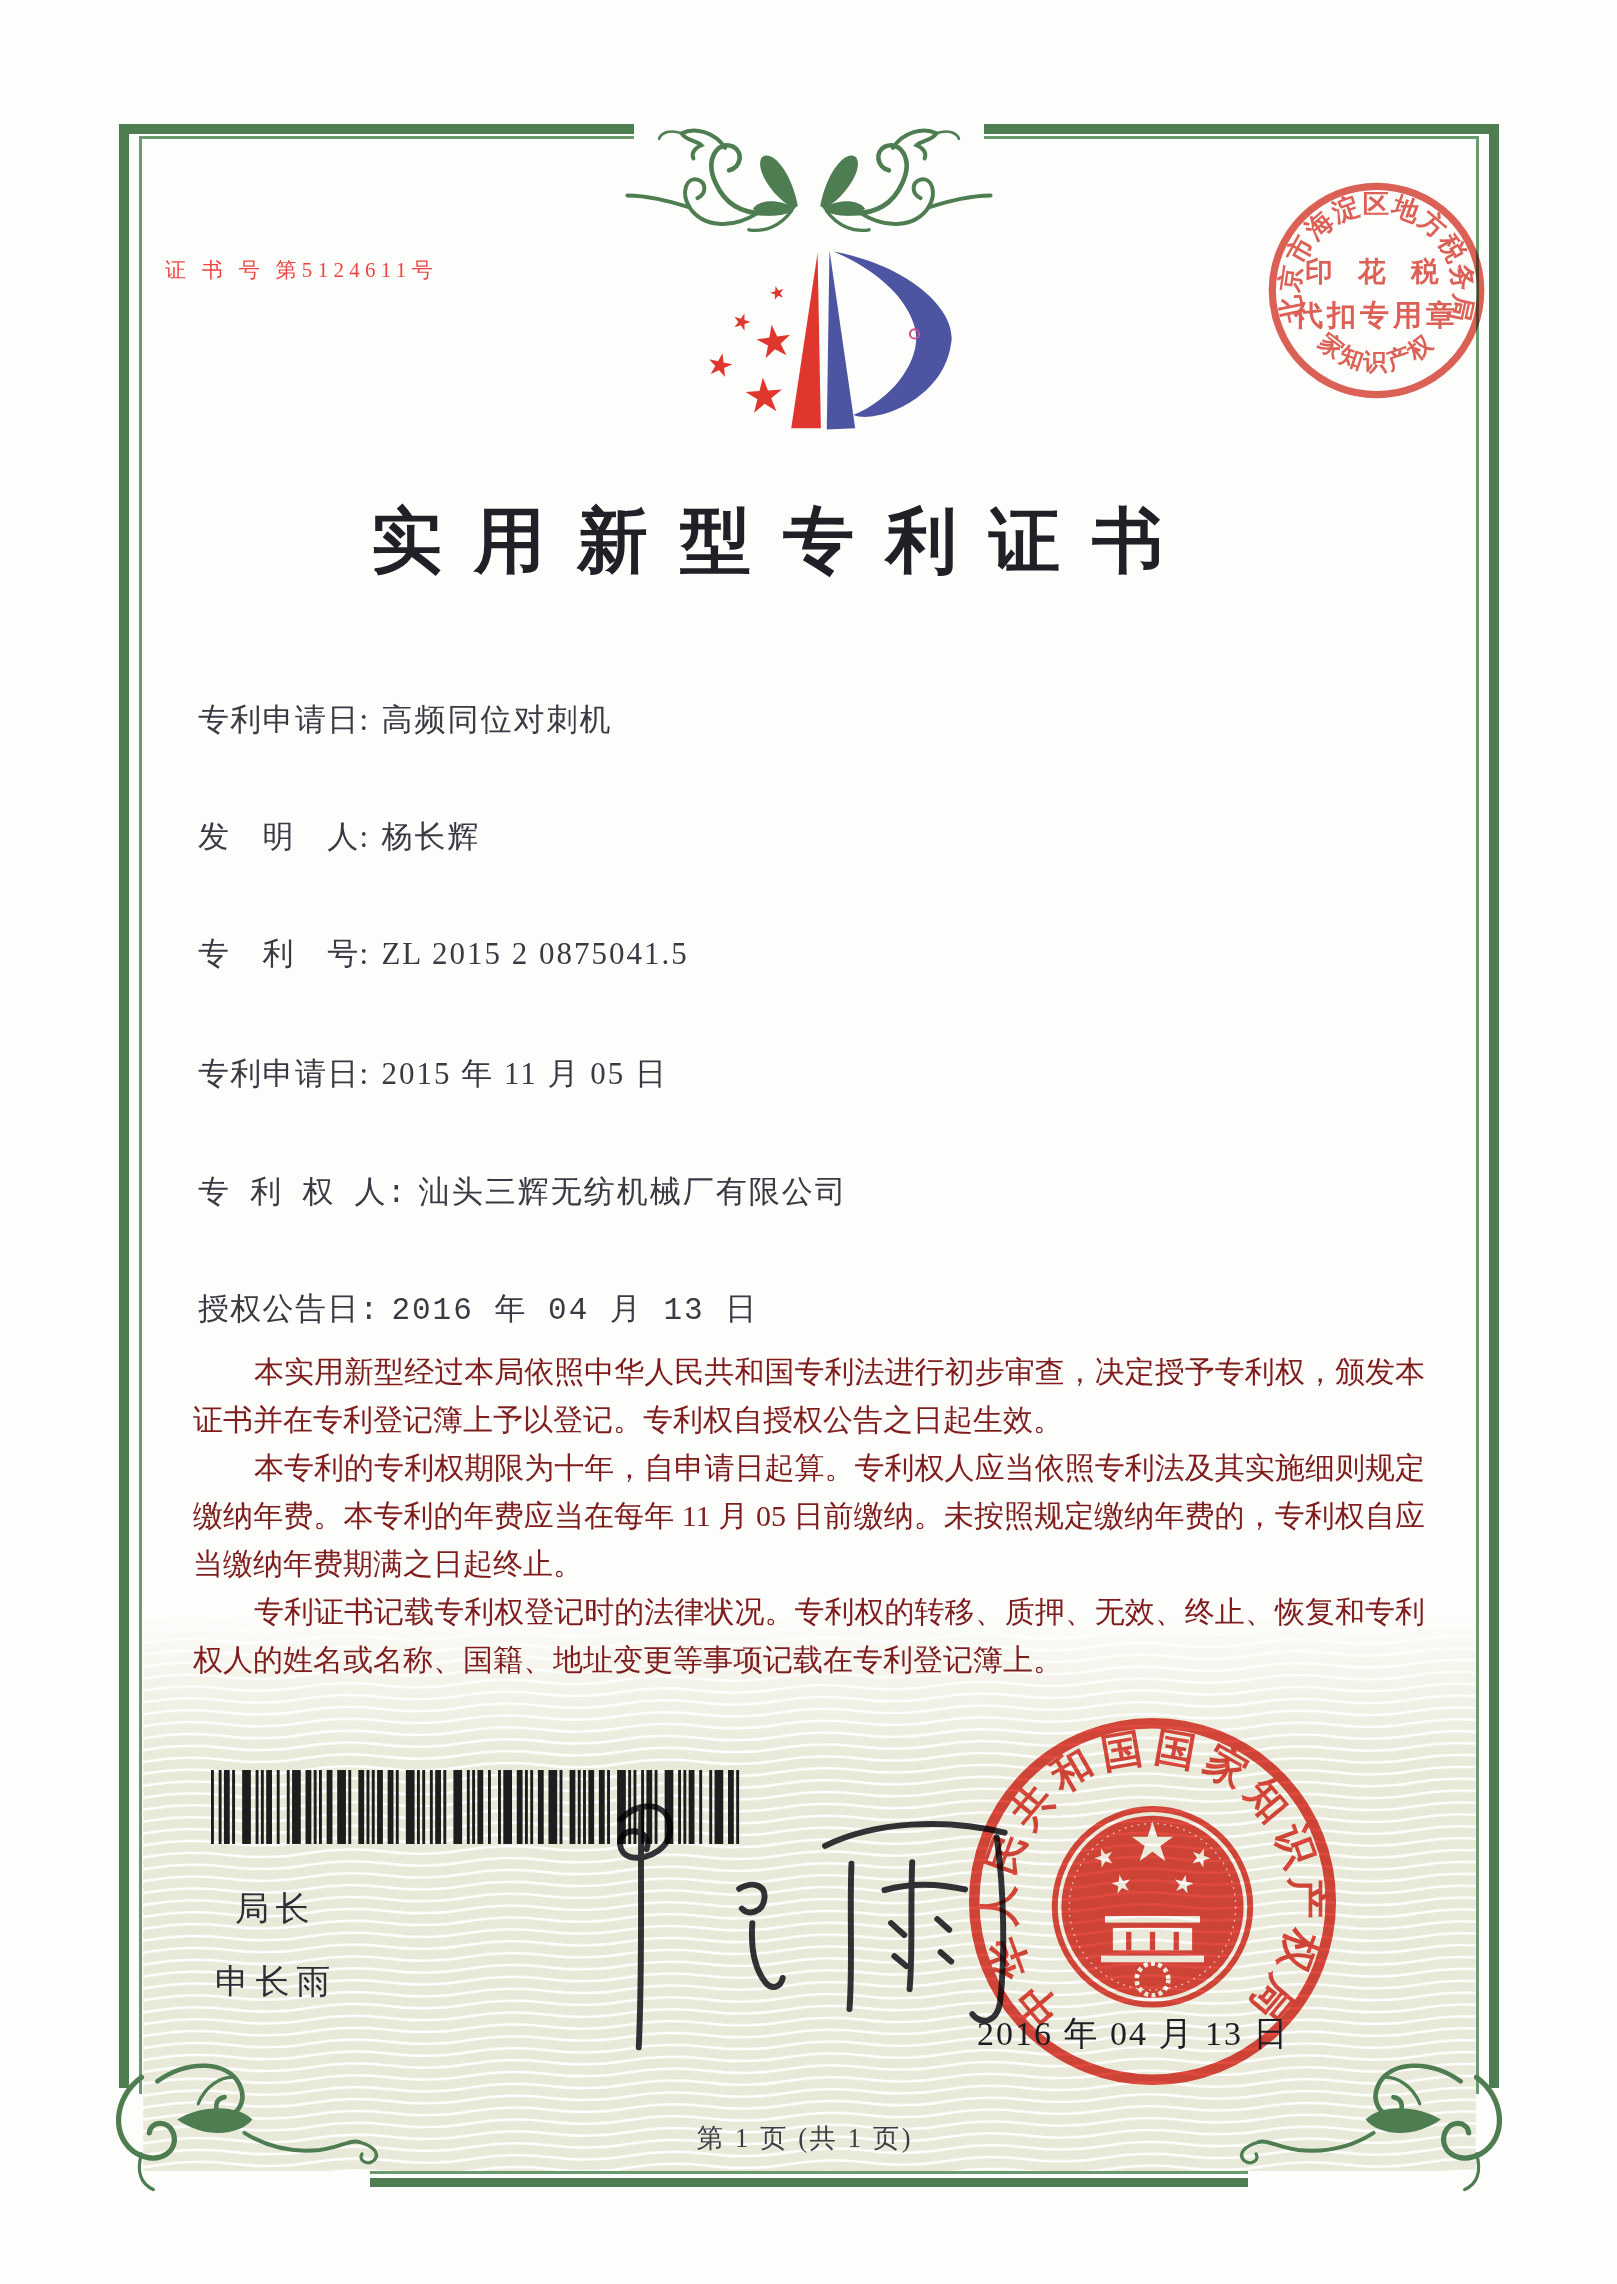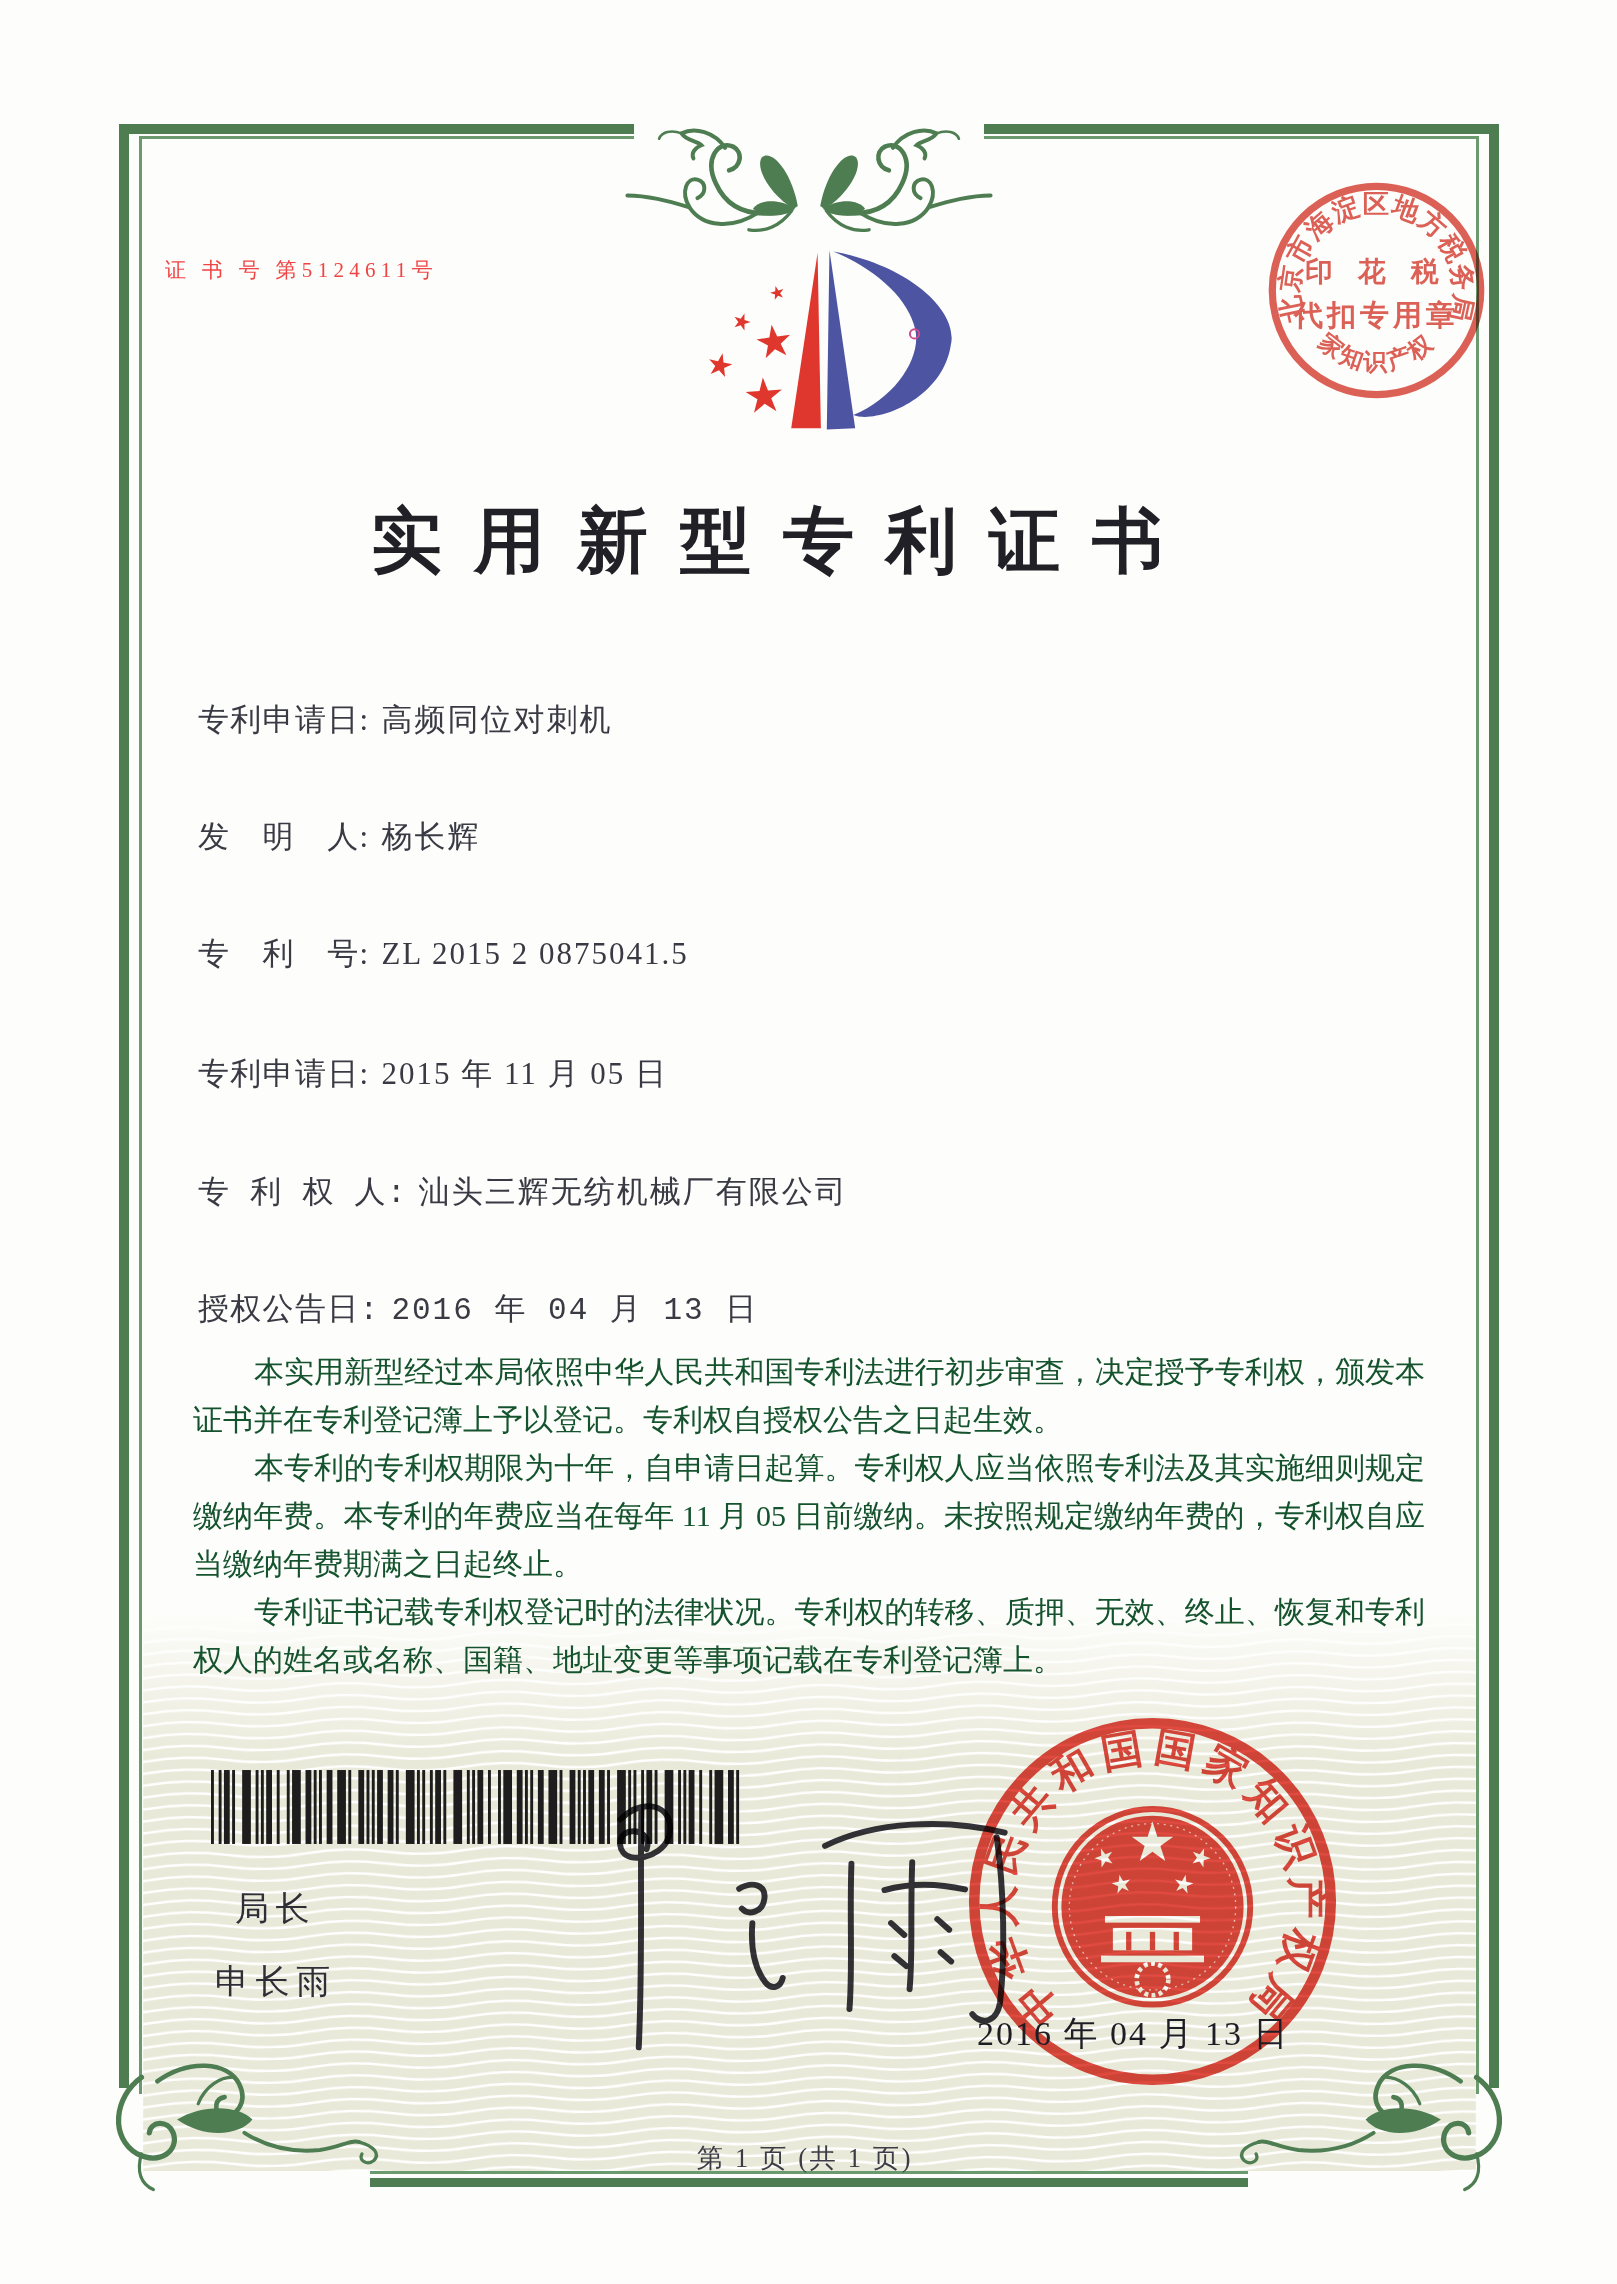--- a/index.html
+++ b/index.html
@@ -27,27 +27,27 @@
   #wave-fade{left:143px;top:1611px;width:1333px;height:152px;
     background:linear-gradient(to bottom,#fdfdfb 0%,rgba(253,253,251,0) 100%);}
   
   .cert-no{left:165px;top:256px;font-size:21px;letter-spacing:5.3px;color:#ef4444;}
   .title{left:0;top:494px;width:1534px;text-align:center;font-size:71px;font-weight:bold;
     letter-spacing:32px;text-indent:32px;color:#202026;}
   .field{left:198px;width:1255px;font-size:31px;color:#3a3a44;white-space:nowrap;}
   .field .lbl{letter-spacing:1.3px;}
   .field .val{margin-left:12px;letter-spacing:2px;text-align:center;}
   .body-block{left:193px;top:1348px;width:1232px;font-size:30px;line-height:48px;
-    text-align:justify;color:#14532d;}
+    text-align:justify;color:#7f1d1d;}
   .body-block p{text-indent:61px;margin:0;}
   .signer{left:215px;font-size:34px;letter-spacing:6.6px;color:#2e2e36;}
   .seal-date{left:977px;top:2011px;width:317px;font-size:34px;letter-spacing:2px;
     color:#1d1d24;white-space:nowrap;}
   .footer{left:0;top:2121px;width:1610px;text-align:center;font-size:26.4px;
-    letter-spacing:2.6px;color:#3c3c44;margin-top:20px;}
+    letter-spacing:2.6px;color:#3c3c44;}
   
   .gs{stroke:var(--frame-green);fill:none;stroke-linecap:round;}
   .gf{fill:var(--frame-green);stroke:none;}
   svg text{font-family:"Liberation Serif","DejaVu Serif",serif;}
   #tax-stamp-svg{mix-blend-mode:multiply;opacity:.88;}
   #seal-svg{mix-blend-mode:multiply;opacity:.92;}
   #signature-svg{mix-blend-mode:multiply;}
 </style>
 </head>
 <body>

